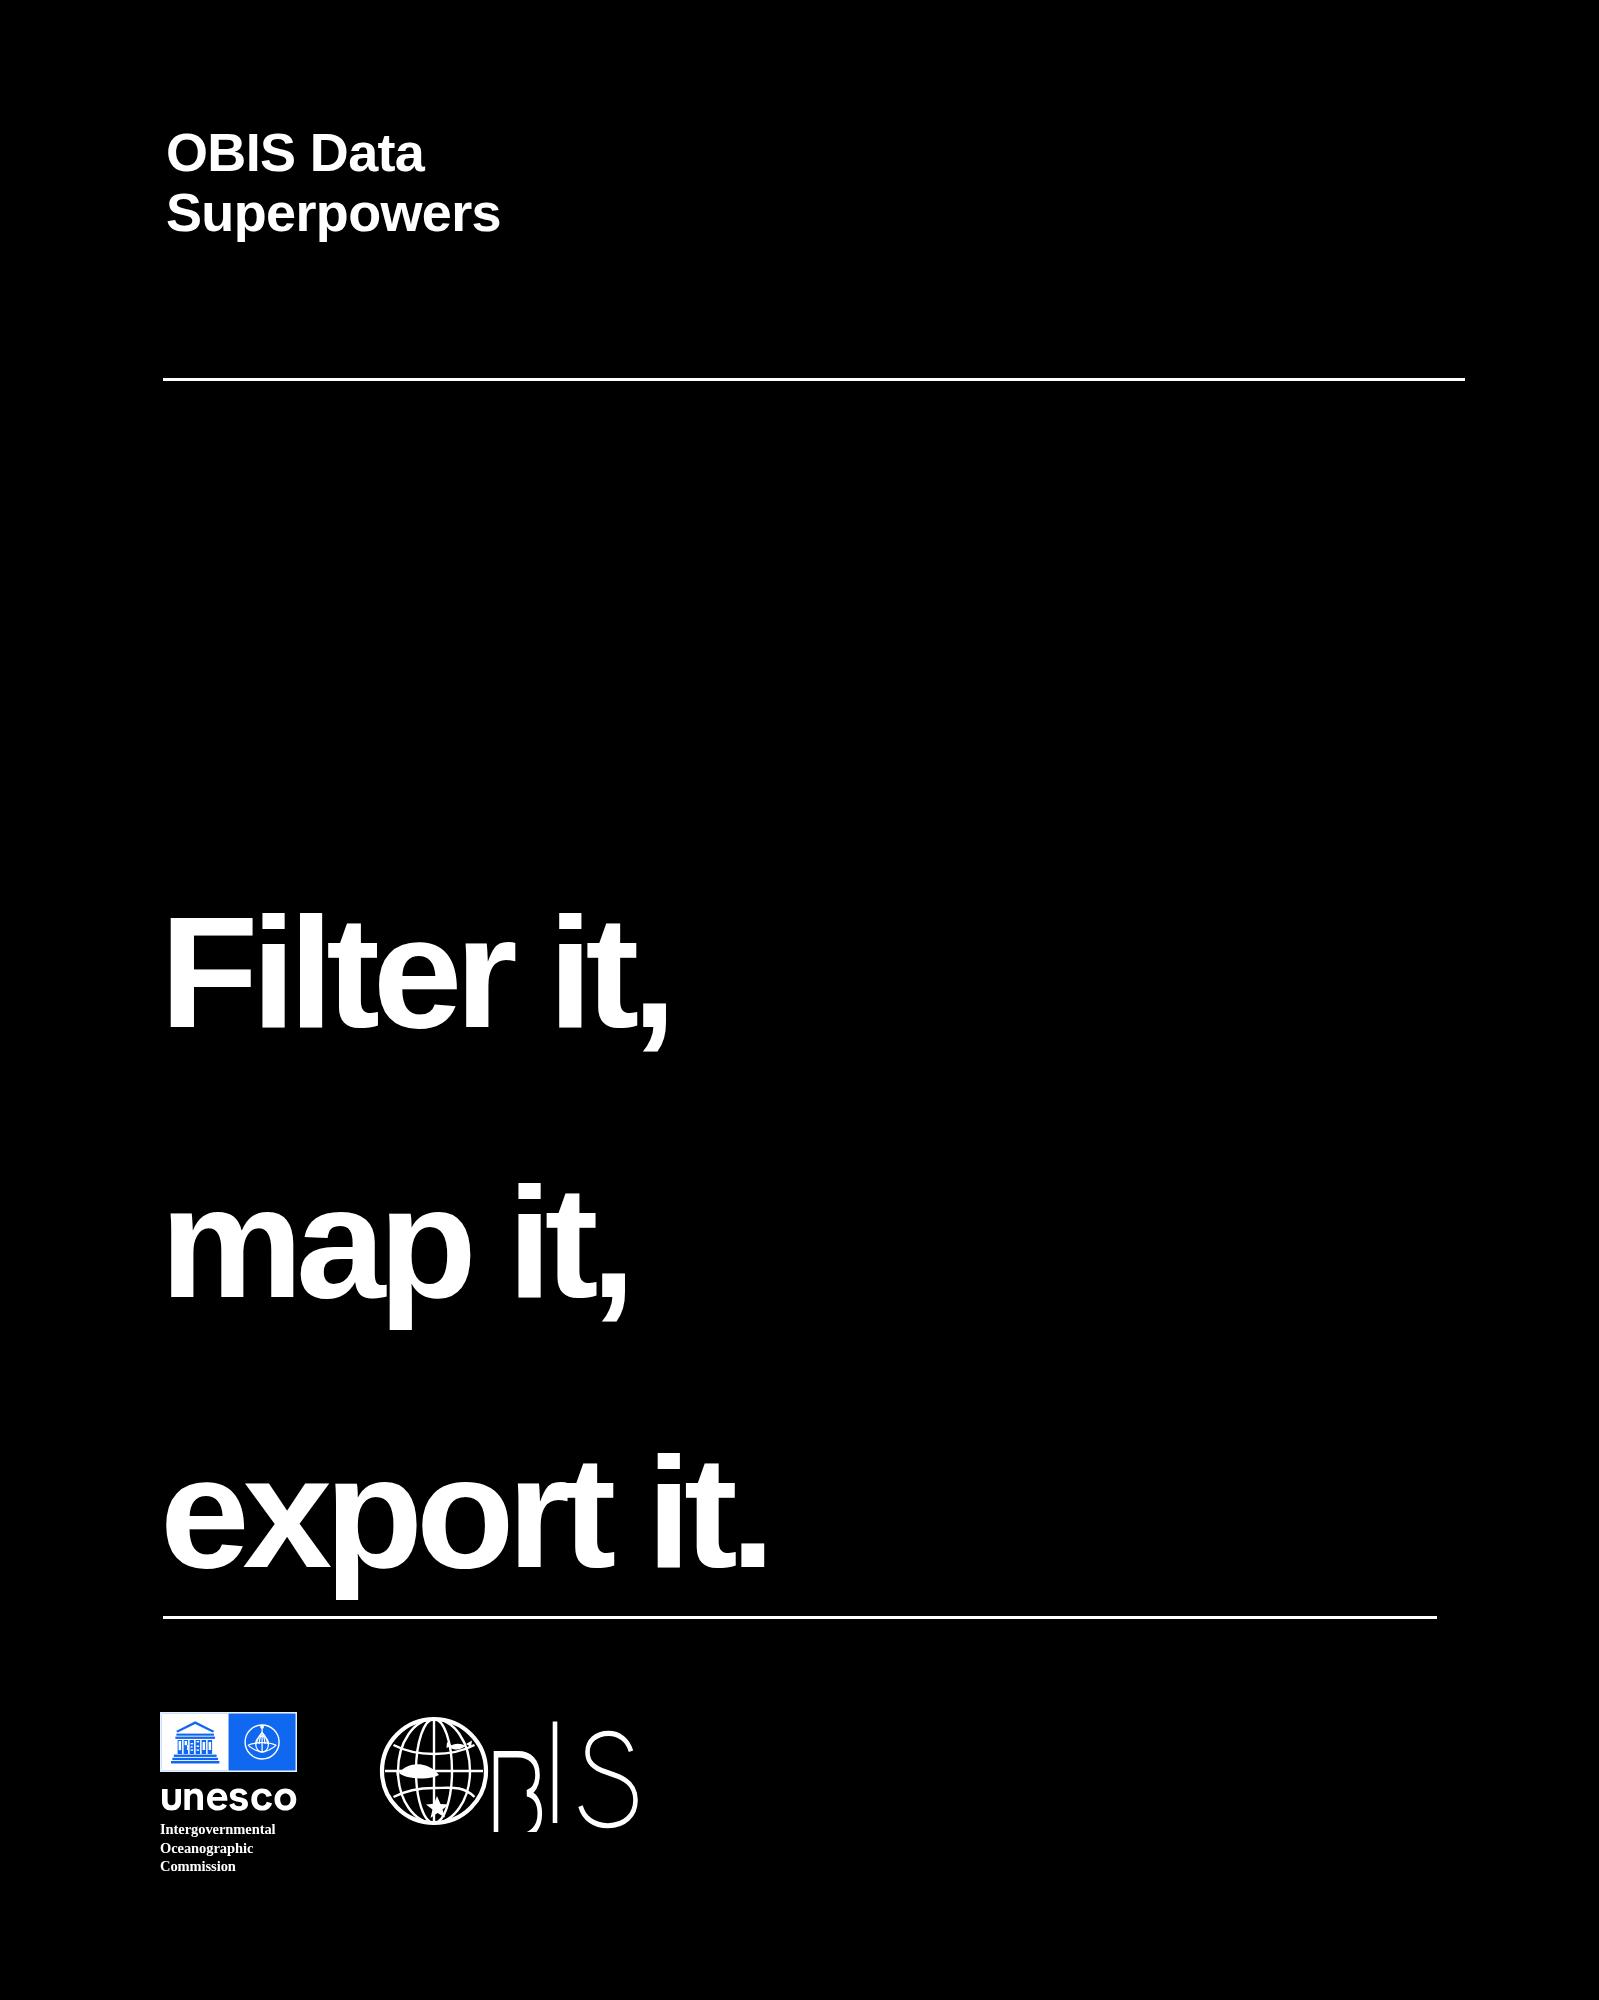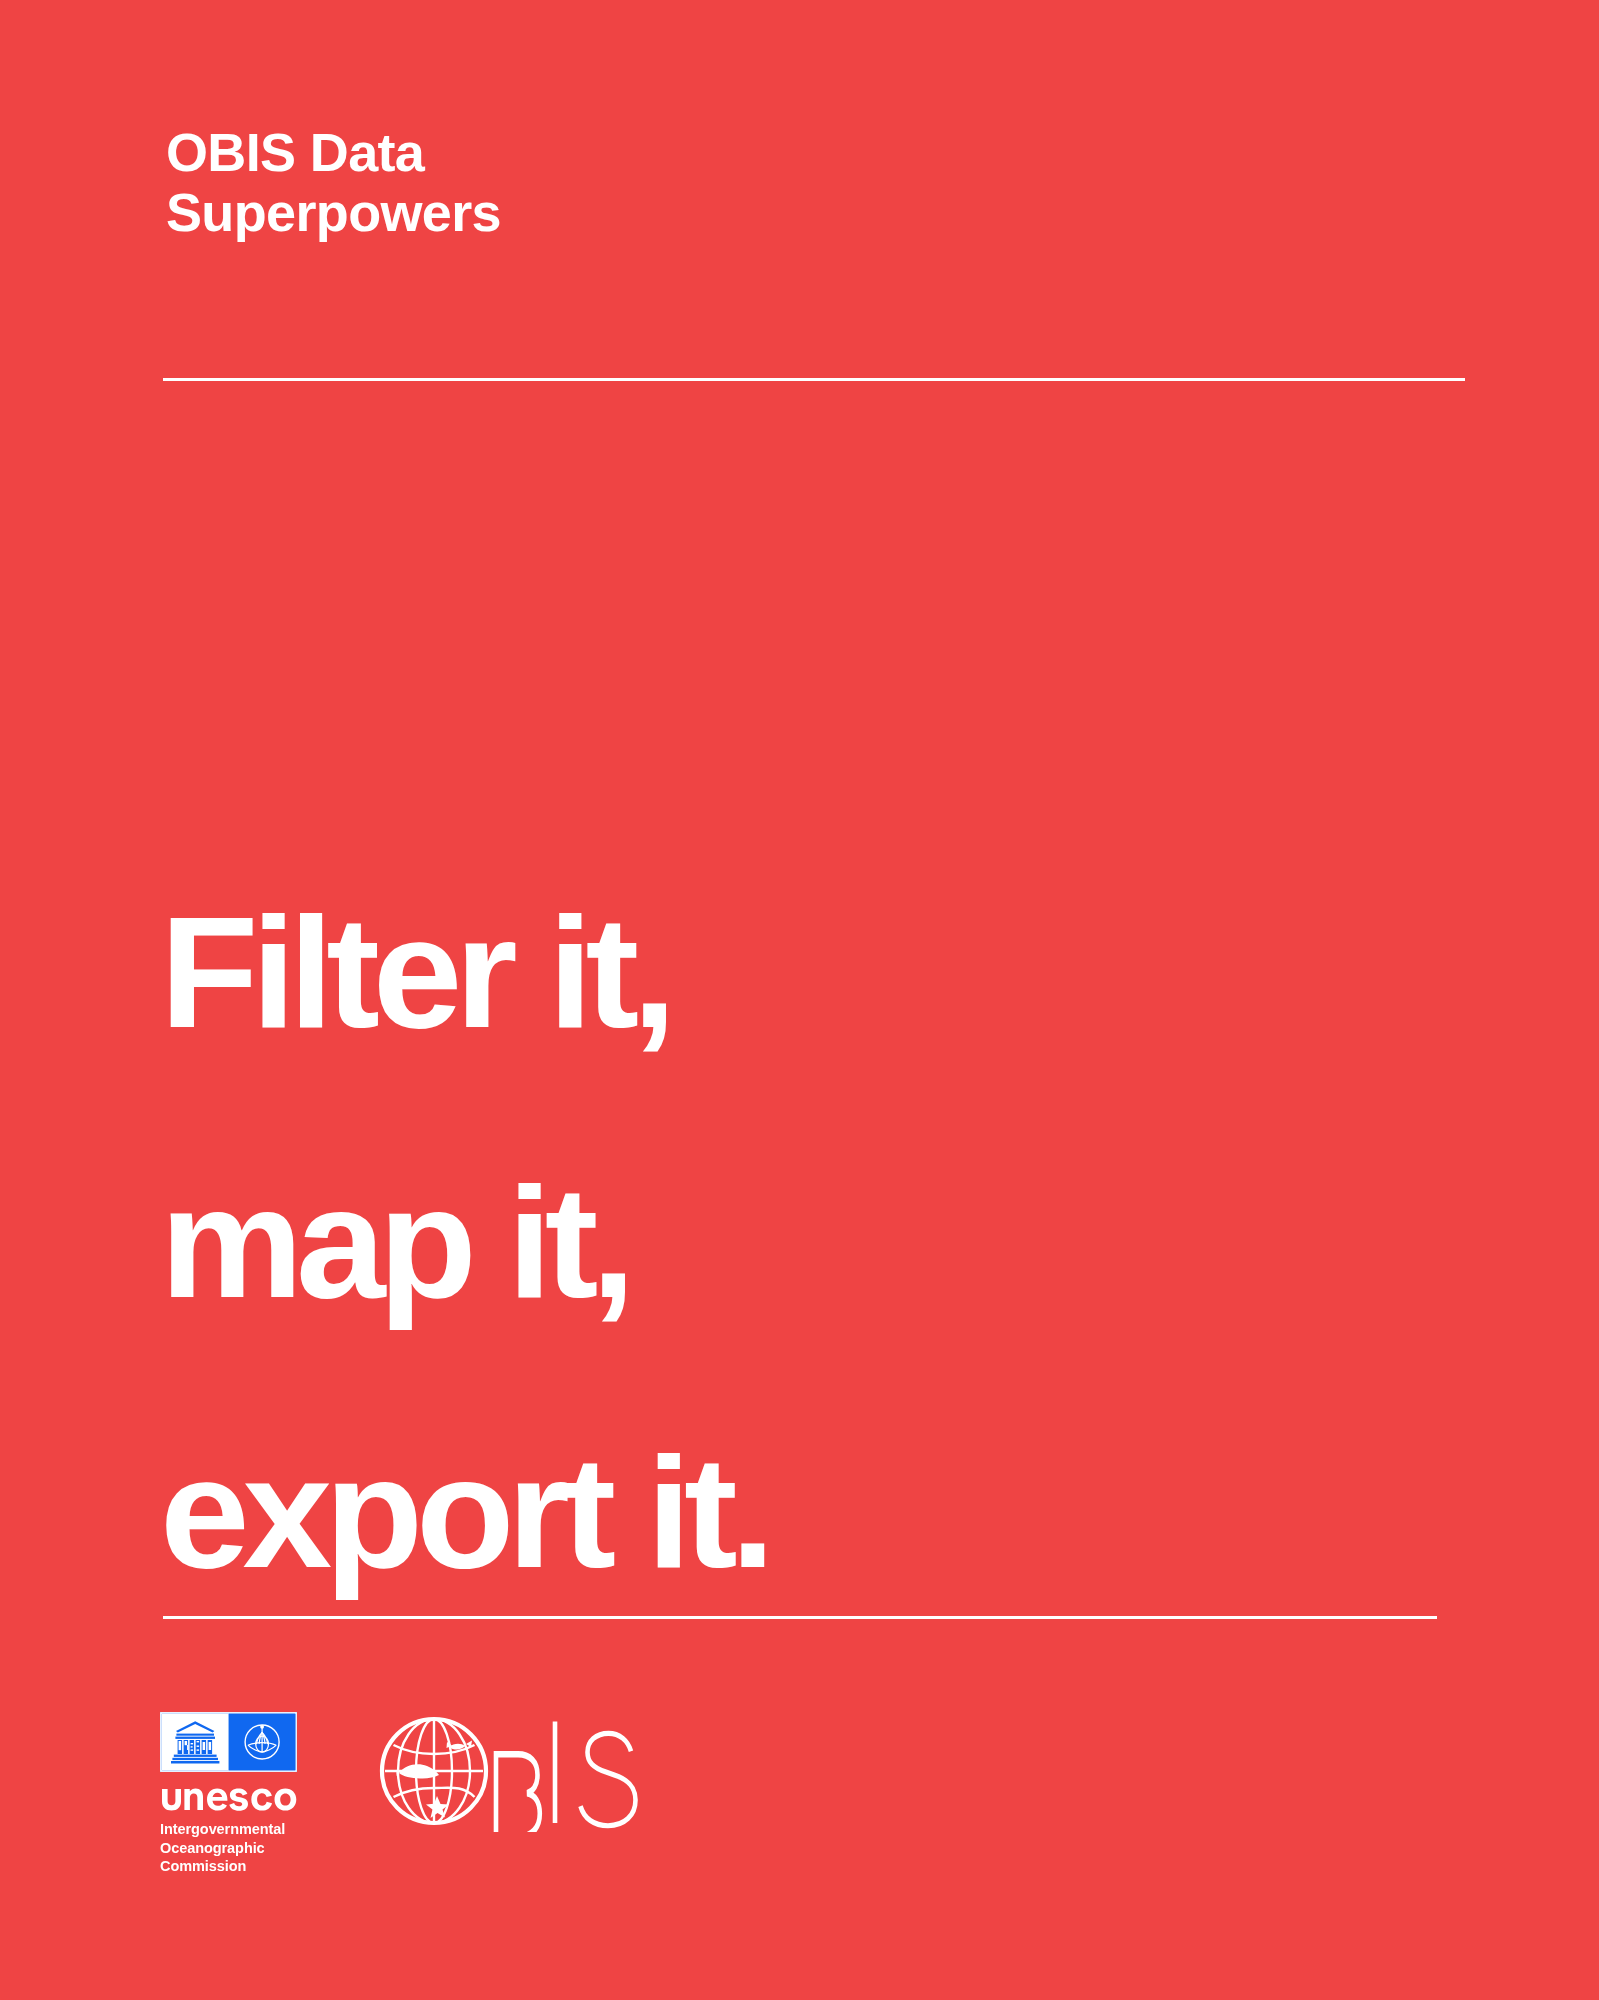--- a/index.html
+++ b/index.html
@@ -13,21 +13,21 @@
     background: #1068f0;
     font-family: "Liberation Sans", sans-serif;
     overflow: hidden;
     position: relative;
     -webkit-font-smoothing: antialiased;
   }
 
   .poster {
     position: absolute;
     inset: 0;
-    background: #ef4444;
+    background: #000000;
   }
 
   
   .eyebrow {
     position: absolute;
     left: 166px;
     top: 122px;
     width: 900px;
     color: #ffffff;
     font-size: 54px;
@@ -102,20 +102,21 @@
     height: 31px;
   }
   .ioc-text {
     margin-top: 9px;
     color: #ffffff;
     font-size: 14.5px;
     font-weight: 700;
     line-height: 1.28;
     letter-spacing: -0.005em;
     white-space: pre-line;
+    font-family: Liberation Serif, serif;
   }
 
   
   .obis-logo {
     position: absolute;
     left: 375px;
     top: 20px;
     width: 265px;
     height: 122px;
   }

